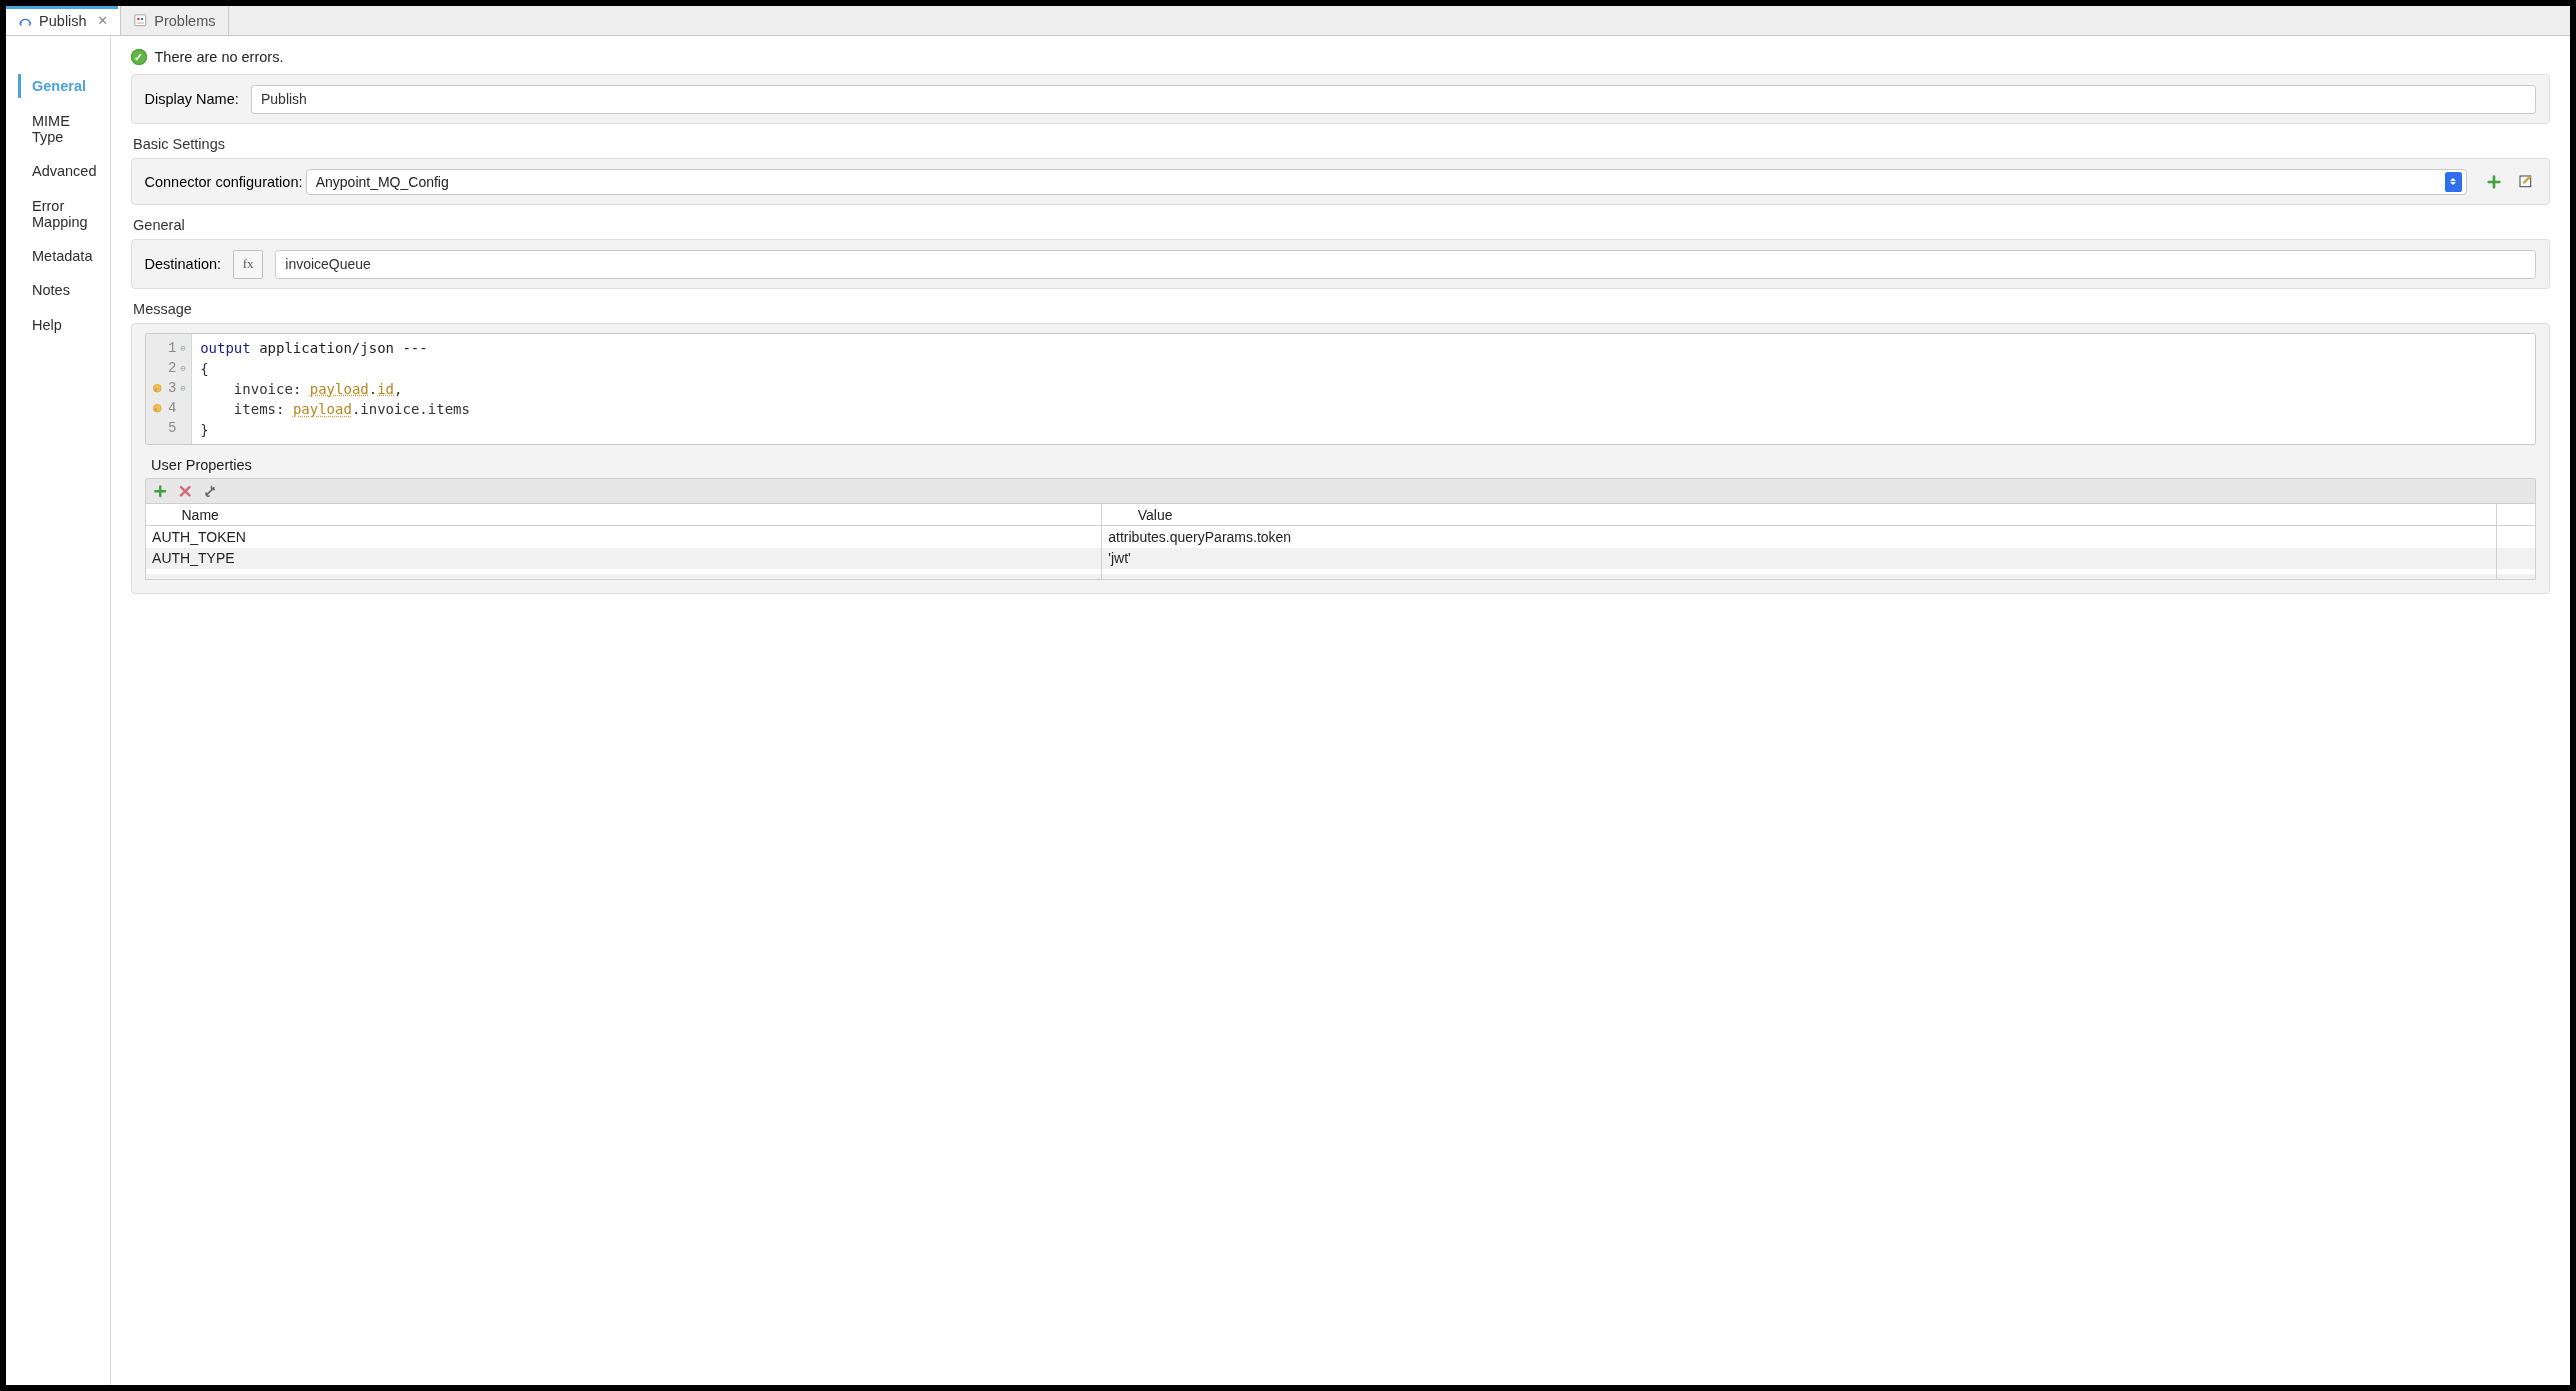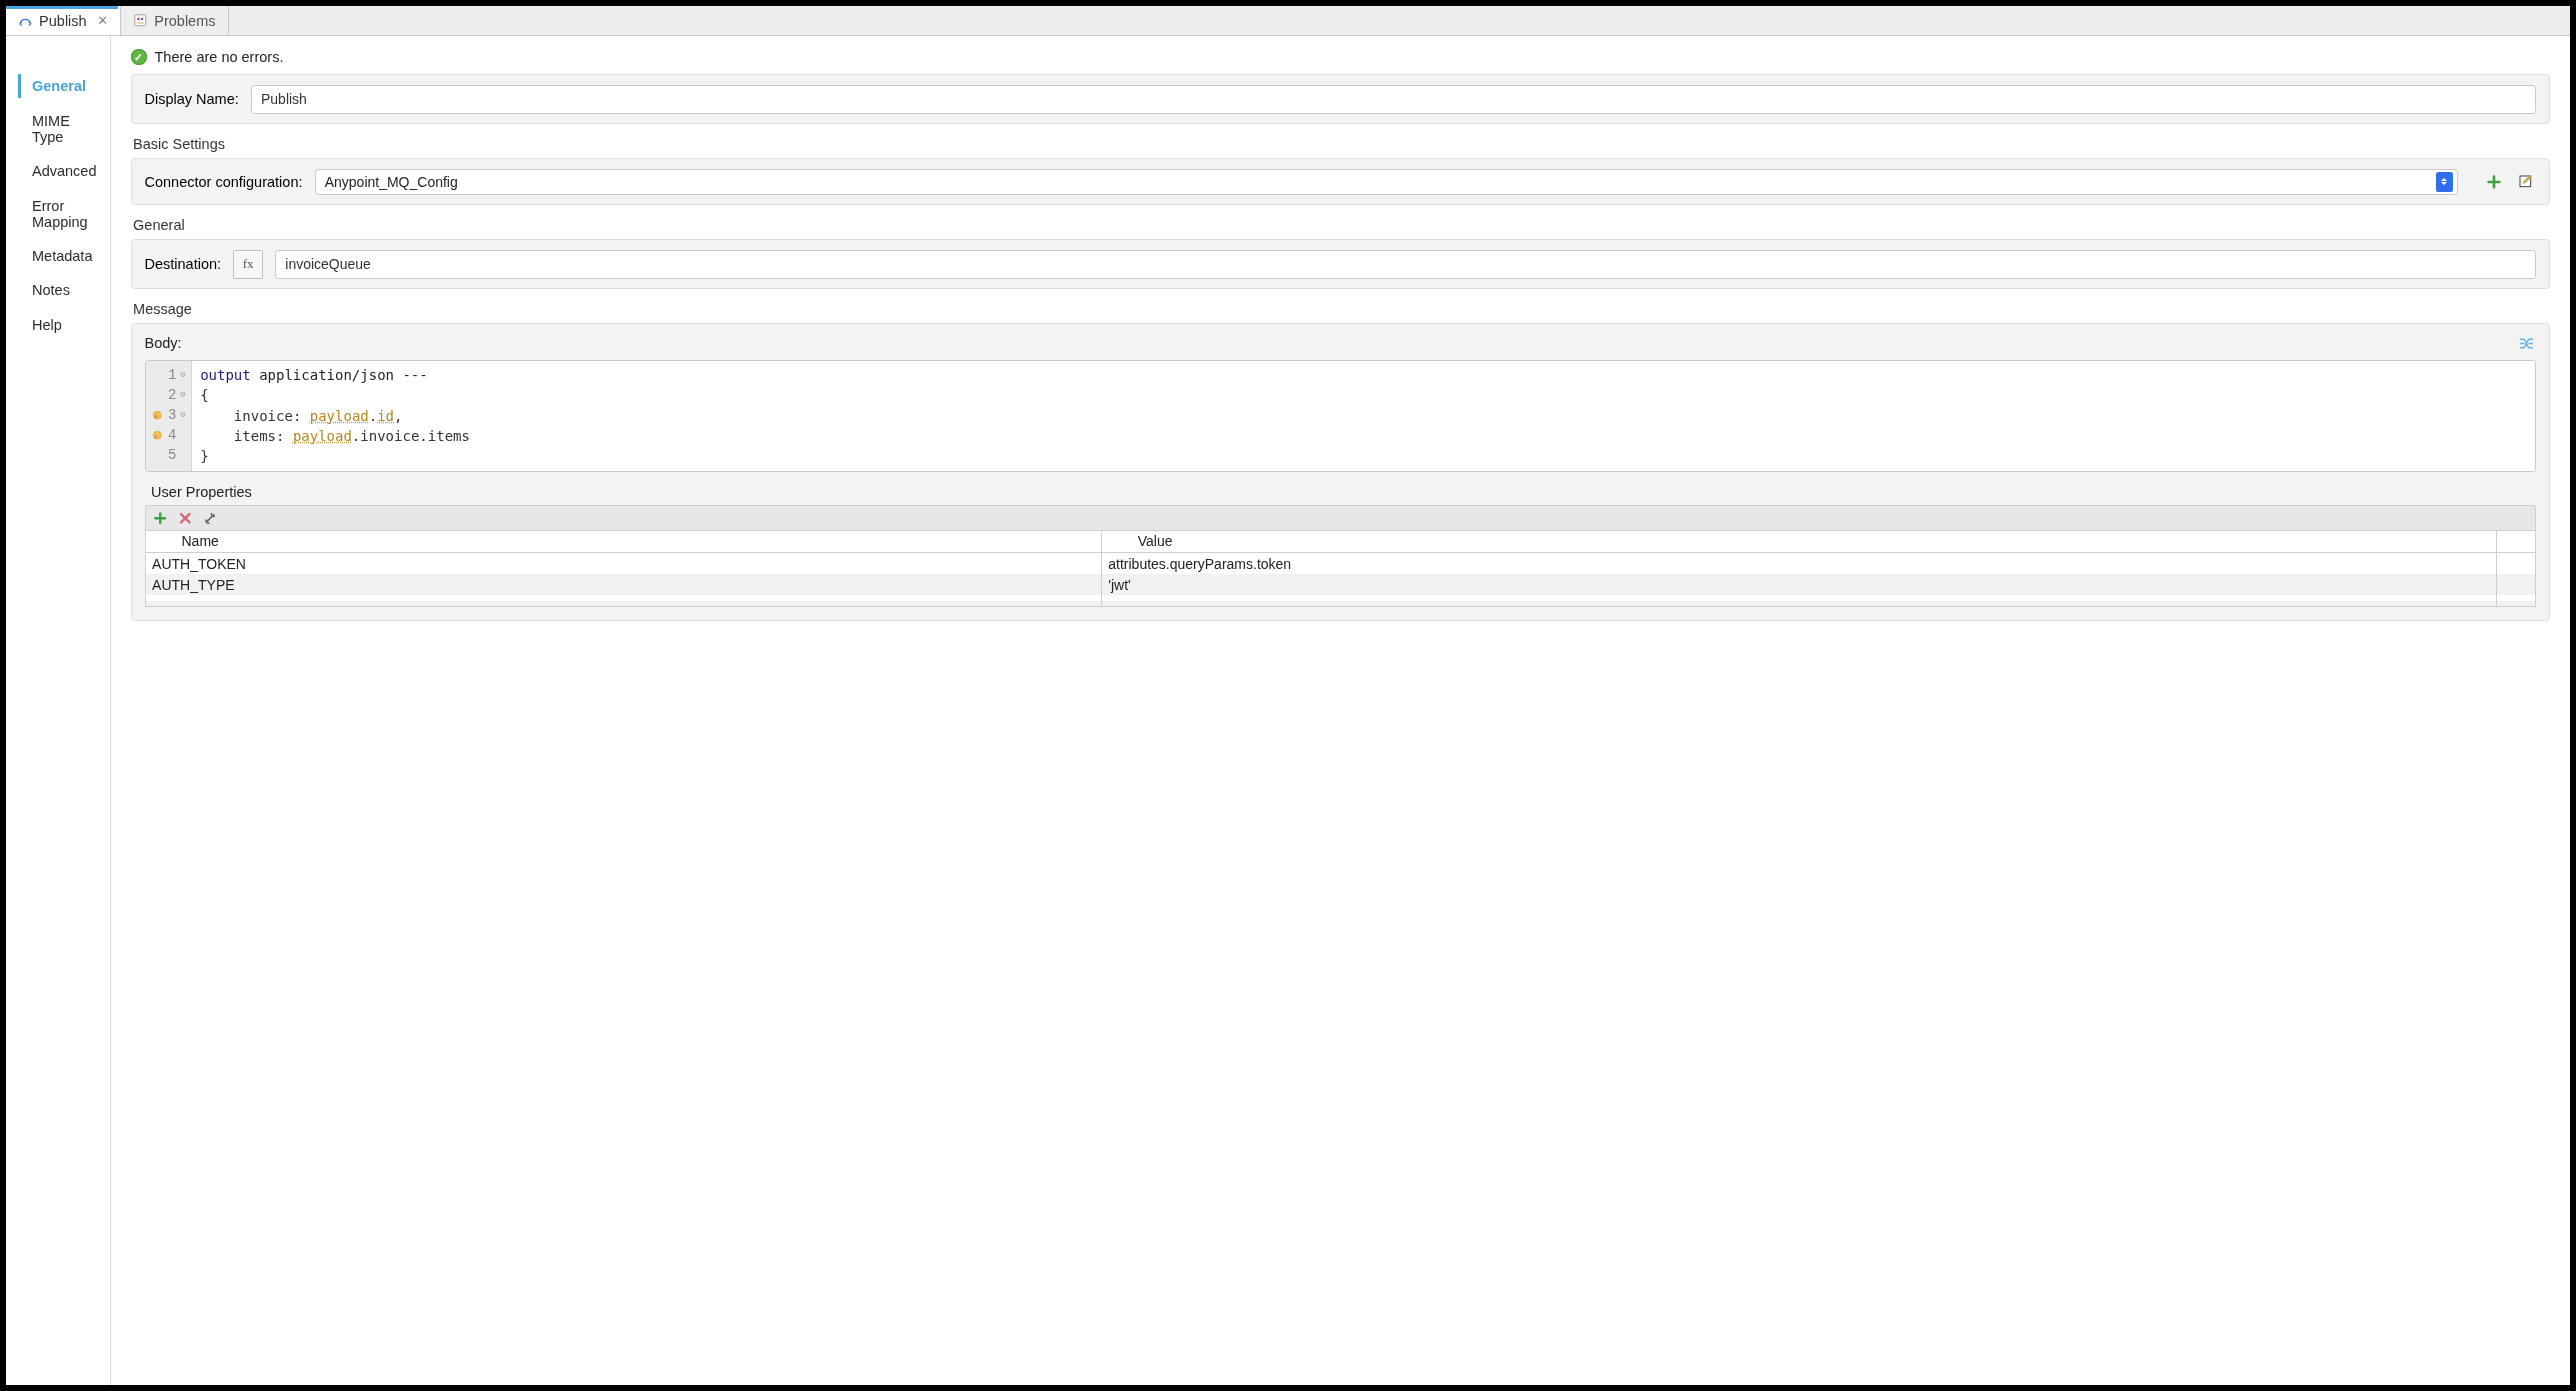--- a/index.html
+++ b/index.html
@@ -152,21 +152,21 @@
     border-left:3.3px solid transparent;
     border-right:3.3px solid transparent;
   }
   .dropdown .caret::before { border-bottom:3.3px solid #fff; }
   .dropdown .caret::after  { border-top:3.3px solid #fff; }
   .icon-btn {
     width:20px; height:20px;
     display:inline-flex; align-items:center; justify-content:center;
     cursor:pointer;
   }
-  .conn-row { display:flex; align-items:center; gap:12px; }
+  .conn-row { display:flex; align-items:center; gap:3px; }
   .conn-row .icons { display:flex; gap:12px; padding-left:14.5px; }
   .fx-btn {
     width:30px; height:29px;
     border:0.7px solid #bdbdbd;
     background:#f7f7f7;
     display:inline-flex; align-items:center; justify-content:center;
     font-family: Georgia, 'Times New Roman', serif;
     font-size:13px;
     color:#555;
     border-radius:1.3px;
@@ -331,28 +331,20 @@
       <div class="section-box">
         <div class="field-row">
           <span class="field-label">Destination:</span>
           <span class="fx-btn">fx</span>
           <input class="text-input" type="text" value="invoiceQueue" style="">
         </div>
       </div>
 
       <div class="section-title">Message</div>
       <div class="msg-box">
-        <div class="body-header">
-          <span>Body:</span>
-          <span class="icon-btn">
-            <svg viewBox="0 0 24 24" width="17" height="17">
-                <path d="M3 6h6M3 12h6M3 18h6M15 6h6M15 12h6M15 18h6M9 6l6 12M9 18l6-12" stroke="#5fb0e6" stroke-width="2" fill="none"></path>
-              </svg>
-          </span>
-        </div>
 
         <div class="code-area">
           <div class="gutter">
             <div class="gutter-icons" id="gutter-icons">
                 <div class="gi"></div>
                 <div class="gi"></div>
                 <div class="gi">
                   <svg width="10.5" height="10.5" viewBox="0 0 24 24">
                     <circle cx="12" cy="12" r="9" fill="#f0c24b" stroke="#c38a1a"></circle>
                     <circle cx="9" cy="15" r="3" fill="#d86"></circle>

